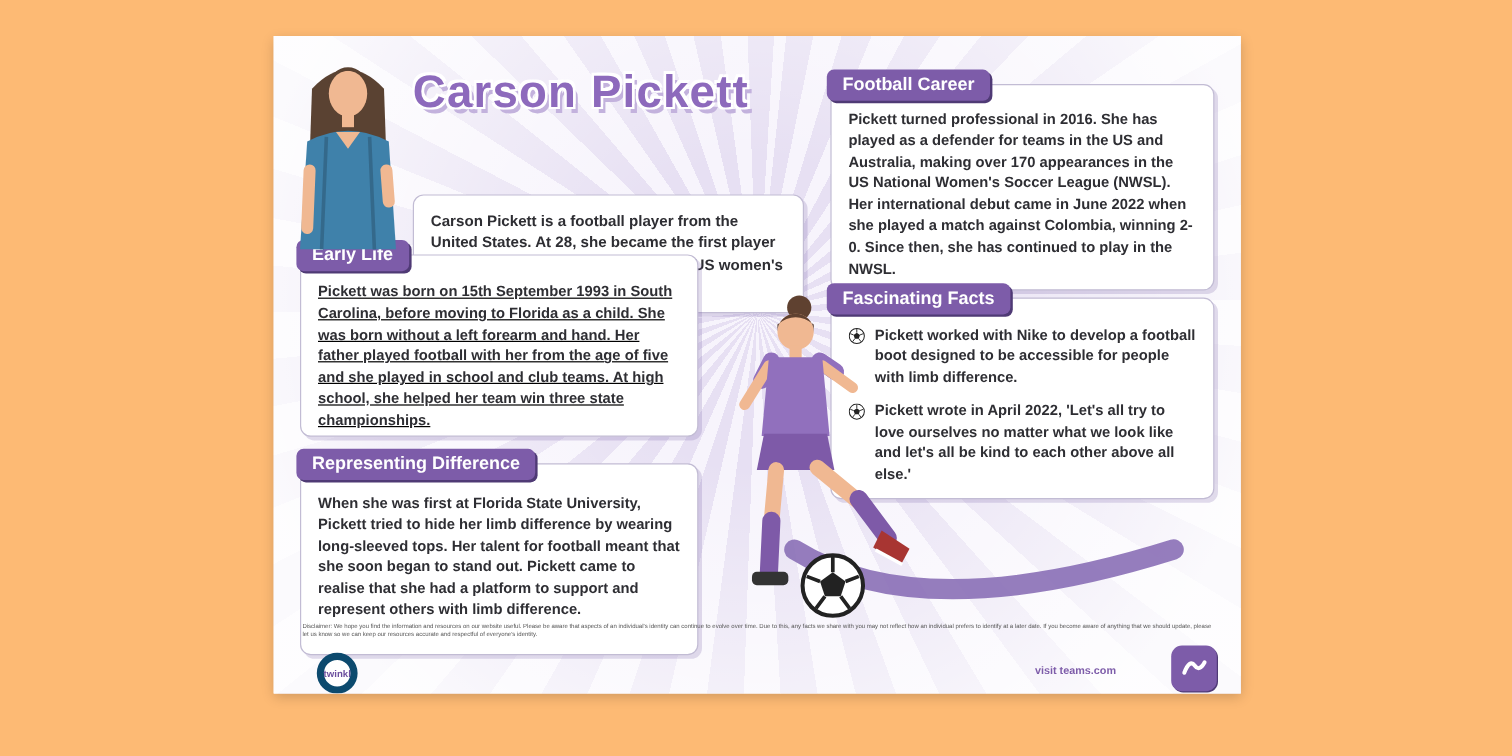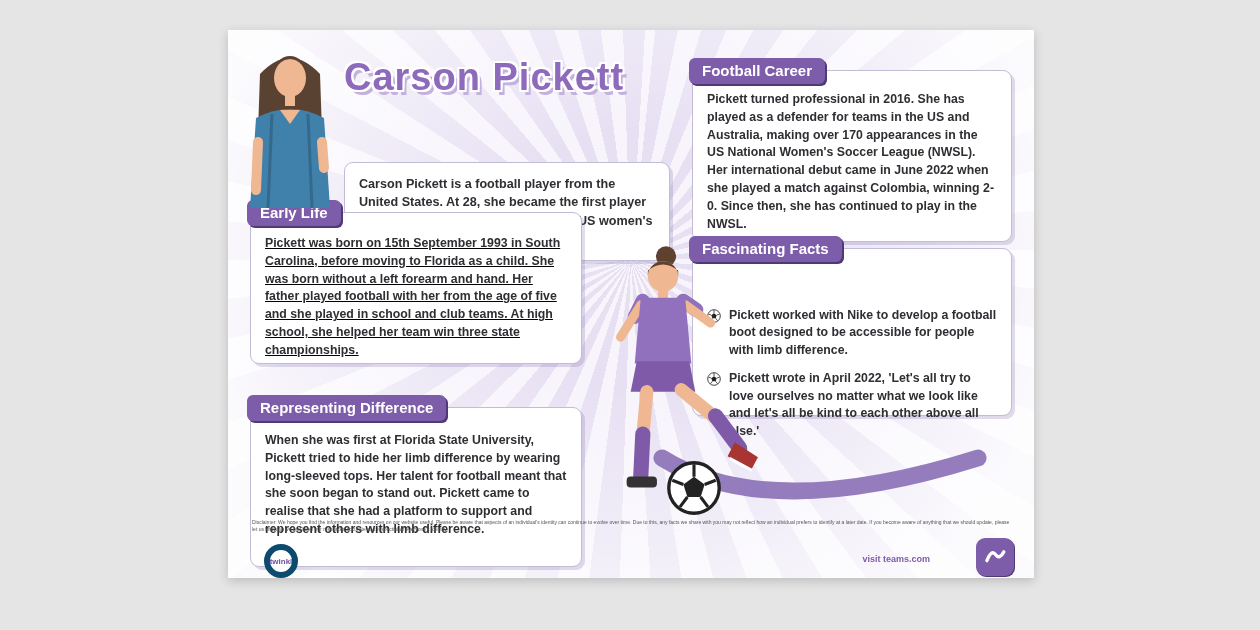--- a/index.html
+++ b/index.html
@@ -1,18 +1,18 @@
 <!DOCTYPE html>
 <html><head>
 <meta charset="utf-8">
 <style>
   * { margin:0; padding:0; box-sizing:border-box; }
   html,body { width:1260px; height:630px; }
   body { font-family:"Liberation Sans", sans-serif; background:#fdf8d9; }
-  .canvas { position:relative; width:1260px; height:630px; overflow:hidden; background:#e5e5e5; }
+  .canvas { position:relative; width:1260px; height:630px; overflow:hidden; background:#fdba74; }
 
   .page { position:absolute; left:228px; top:30px; width:806px; height:548px;
           background:#ffffff; box-shadow:0 3px 10px rgba(0,0,0,0.18); overflow:hidden; }
   .rays { position:absolute; inset:0;
           background:
             radial-gradient(circle at 50% 42%, rgba(255,255,255,0) 25%, rgba(255,255,255,0.85) 85%),
             repeating-conic-gradient(from 6deg at 50% 42%, #e7e0f3 0deg 5.5deg, #f7f4fc 5.5deg 11deg); }
 
   .title { position:absolute; left:116px; top:26px; z-index:4; white-space:nowrap;
            font-size:38px; font-weight:800; letter-spacing:1px; color:#8d6abc;
@@ -22,24 +22,24 @@
   .card { position:absolute; z-index:2; background:#fff; border:1.5px solid #c2bcd4;
           border-radius:9px; box-shadow:3px 3px 0 rgba(112,86,160,0.20); padding:12px 14px; }
   .card p { font-size:12.3px; font-weight:600; line-height:1.45; color:#2e2e33; }
   .badge { position:absolute; top:-13px; left:-4px; background:#7d5ca9; color:#fff;
            font-size:15px; font-weight:700; padding:4px 13px 5px; border-radius:6px;
            box-shadow:2px 2px 0 #4f3a75; white-space:nowrap; }
 
   .intro   { left:116px; top:92px;  width:326px;margin-top:40px; }
   .intro p { font-weight:700; font-size:12.6px; }
   .early   { left:22px;  top:182px; width:332px; height:152px; padding-top:22px;text-decoration:underline; }
-  .repr    { left:22px;  top:356px; width:332px; height:160px; padding-top:24px;margin-top:21px; }
+  .repr    { left:22px;  top:356px; width:332px; height:160px; padding-top:24px; }
   .career  { left:464px; top:40px;  width:320px; height:172px; padding-top:20px; }
   .facts   { left:464px; top:218px; width:320px; height:168px; padding-top:22px; }
-  .facts ul { list-style:none;margin-top:36px; }
+  .facts ul { list-style:none; }
   .facts li { display:flex; gap:8px; align-items:flex-start; margin-bottom:11px; }
   .facts li span { font-size:12.3px; font-weight:600; line-height:1.42; color:#2e2e33; }
   .fact-ball { width:14px; height:14px; flex:0 0 14px; margin-top:2px; }
 
   .portrait { position:absolute; left:14px; top:8px; width:96px; height:170px; z-index:3; }
   .player   { position:absolute; left:334px; top:212px; width:202px; height:268px; z-index:5; }
   .big-ball { position:absolute; left:438px; top:430px; width:56px; height:56px; z-index:6; }
   .swoosh   { position:absolute; left:420px; top:398px; width:345px; height:100px; z-index:1; }
 
   .disclaimer { position:absolute; left:24px; top:489px; width:758px; z-index:4;

